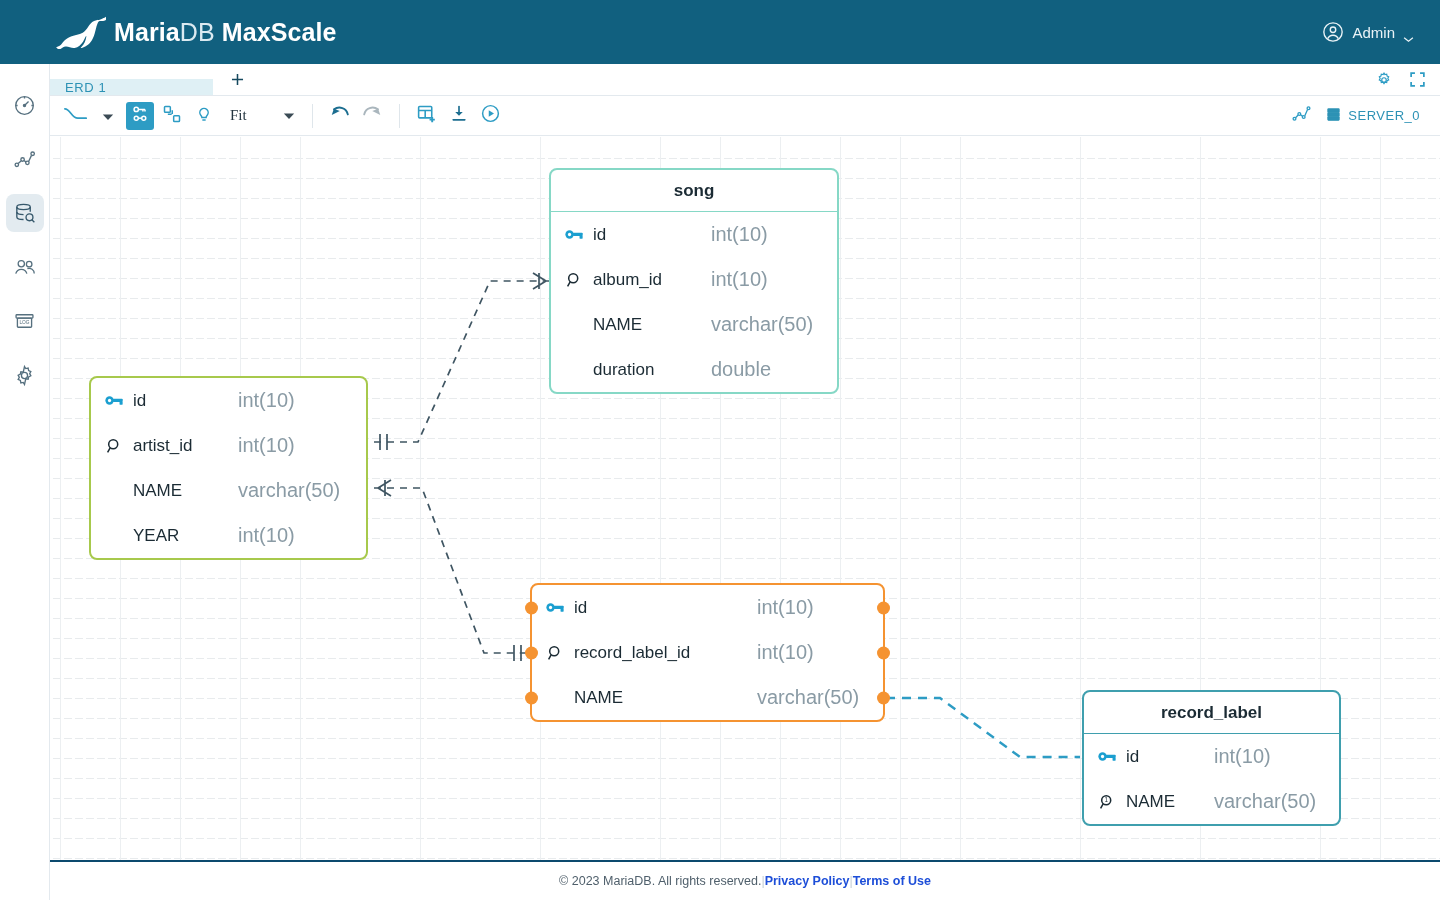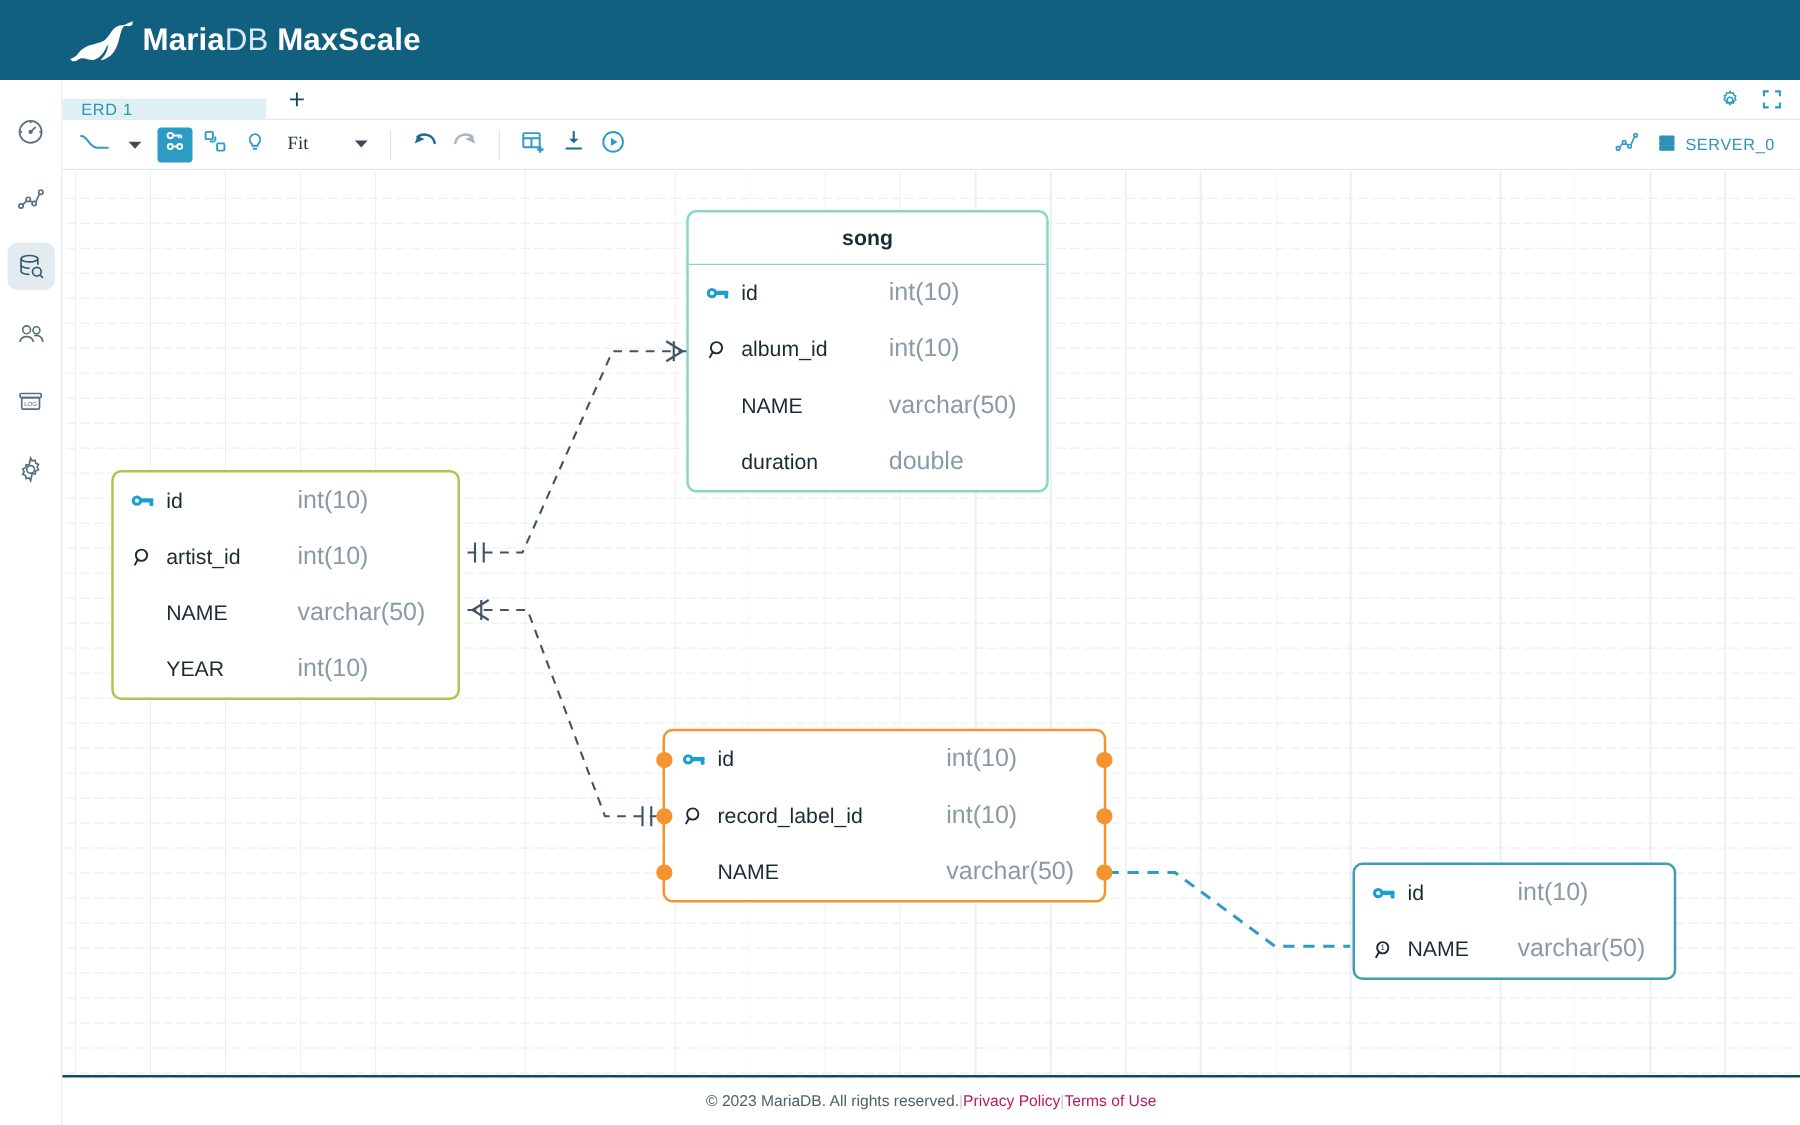--- a/index.html
+++ b/index.html
@@ -156,38 +156,53 @@
   .handle.right { right: -7px; }
 
   
   .footer {
     position: absolute; left: 50px; bottom: 0;
     width: 1390px; height: 40px;
     background: #ffffff; border-top: 2px solid #0c4a6e;
     display: flex; align-items: center; justify-content: center;
     font-size: 12.5px; color: #4f5f6b;
   }
-  .footer a { color: #be185d; text-decoration: none; cursor: pointer; }
+  .footer a { color: #1d4ed8; text-decoration: none; cursor: pointer; font-weight: bold; }
   .footer .divider { color: #c6cfd6; }
 </style>
 </head>
 <body>
 
 <div class="app-header">
   <div class="brand">
     <span class="seal-logo">
       <svg viewBox="0 0 60 38" width="54" height="34">
         <path fill="#ffffff" d="M58.5 3.2c-1.7.2-2.4 1.1-4.6 1.9-2.2.8-4.6.5-7.1 1.6-5.9 2.6-7.2 10.1-12.6 13.1-4.3 2.4-8.6 2.5-12.4 4-2.7 1-5.7 2.6-8.3 5-2 1.9-2.3 3.2-4 4.6-2.3 1.9-4.2 2-4.8 2.6-.5.5.9.9 1.3 1.4.4.4-.3 1-1.2 1.5.4.3 3.2-.3 4.9-1.2 2-1.1 3.1-2.2 5.3-2.4 3.4-.3 6.5 2 10.1 1.5 4.1-.6 7.4-3.9 9.4-7 .9-1.4 1.5-2.9 2.3-4.4.4-.8 1.6-3.3 1.3-.7-.4 3.6-2.3 8-5.4 11.1-.8.8-1.4 1.4.5 1 5.4-1.2 9.8-5.4 12.2-10.4 1.7-3.5 2.6-7.4 3.6-11.3.4-1.6.8-3.3 1.4-4.8.4-1 1.1-3 2-3.4 1.8-.8 3.6.2 5.5-.4 1.7-.5 2.7-1.4 3.4-2.7.2-.4.4-.8.5-1.2.2-.8-.1-1.1-.3-1.4z"></path>
       </svg>
     </span>
     <span class="brand-text">
       <span class="maria">Maria</span><span class="db">DB</span><span class="maxscale">MaxScale</span>
     </span>
   </div>
 
+  <div class="user-menu">
+    <span class="user-icon">
+      <svg viewBox="0 0 24 24" width="22" height="22" fill="none" stroke="#eaf3f7" stroke-width="1.5">
+        <circle cx="12" cy="12" r="10"></circle>
+          <circle cx="12" cy="9.5" r="3"></circle>
+        <path d="M6.2 19.2a6.4 6.4 0 0 1 11.6 0"></path>
+      </svg>
+    </span>
+    <span>Admin</span>
+    <span class="caret-dn">
+      <svg viewBox="0 0 12 8" width="11" height="7" fill="none" stroke="#eaf3f7" stroke-width="1.4">
+        <path d="M1 2l5 4 5-4"></path>
+      </svg>
+    </span>
+  </div>
 </div>
 
 <div class="nav-rail">
   <div class="nav-item">
     <span>
       <svg viewBox="0 0 24 24" width="23" height="23" fill="none" stroke="#56707f" stroke-width="1.4">
         <circle cx="12" cy="12" r="9.2"></circle>
           <path d="M12 12l4.2-4.2"></path>
           <circle cx="12" cy="12" r="1.1" fill="#56707f"></circle>
         <path d="M12 3.2v1.6M20.8 12h-1.6M3.2 12h1.6"></path>
@@ -518,20 +533,21 @@
     <div class="tbl-row">
       <span class="handle left"></span>
       <span class="handle right"></span>
       <span class="key-slot"></span>
       <span class="col-name">NAME</span>
       <span class="col-type" style="left:225px;">varchar(50)</span>
     </div>
   </div>
 
   <div class="erd-table" style="left:1032px; top:553px; width:259px; border-color:#3f9fae;">
+    <div class="tbl-head" style="border-bottom-color:#3f9fae;">record_label</div>
     <div class="tbl-row">
       <span class="key-slot">
         <svg viewBox="0 0 22 16" width="20" height="15" fill="#1b9fd0">
             <circle cx="5" cy="8" r="4.6"></circle>
             <circle cx="5" cy="8" r="1.8" fill="#fff"></circle>
             <rect x="8.5" y="6" width="11" height="3.6" rx="1"></rect>
             <rect x="16" y="9.2" width="3.4" height="3.6" rx="1"></rect>
           </svg>
       </span>
       <span class="col-name">id</span>

